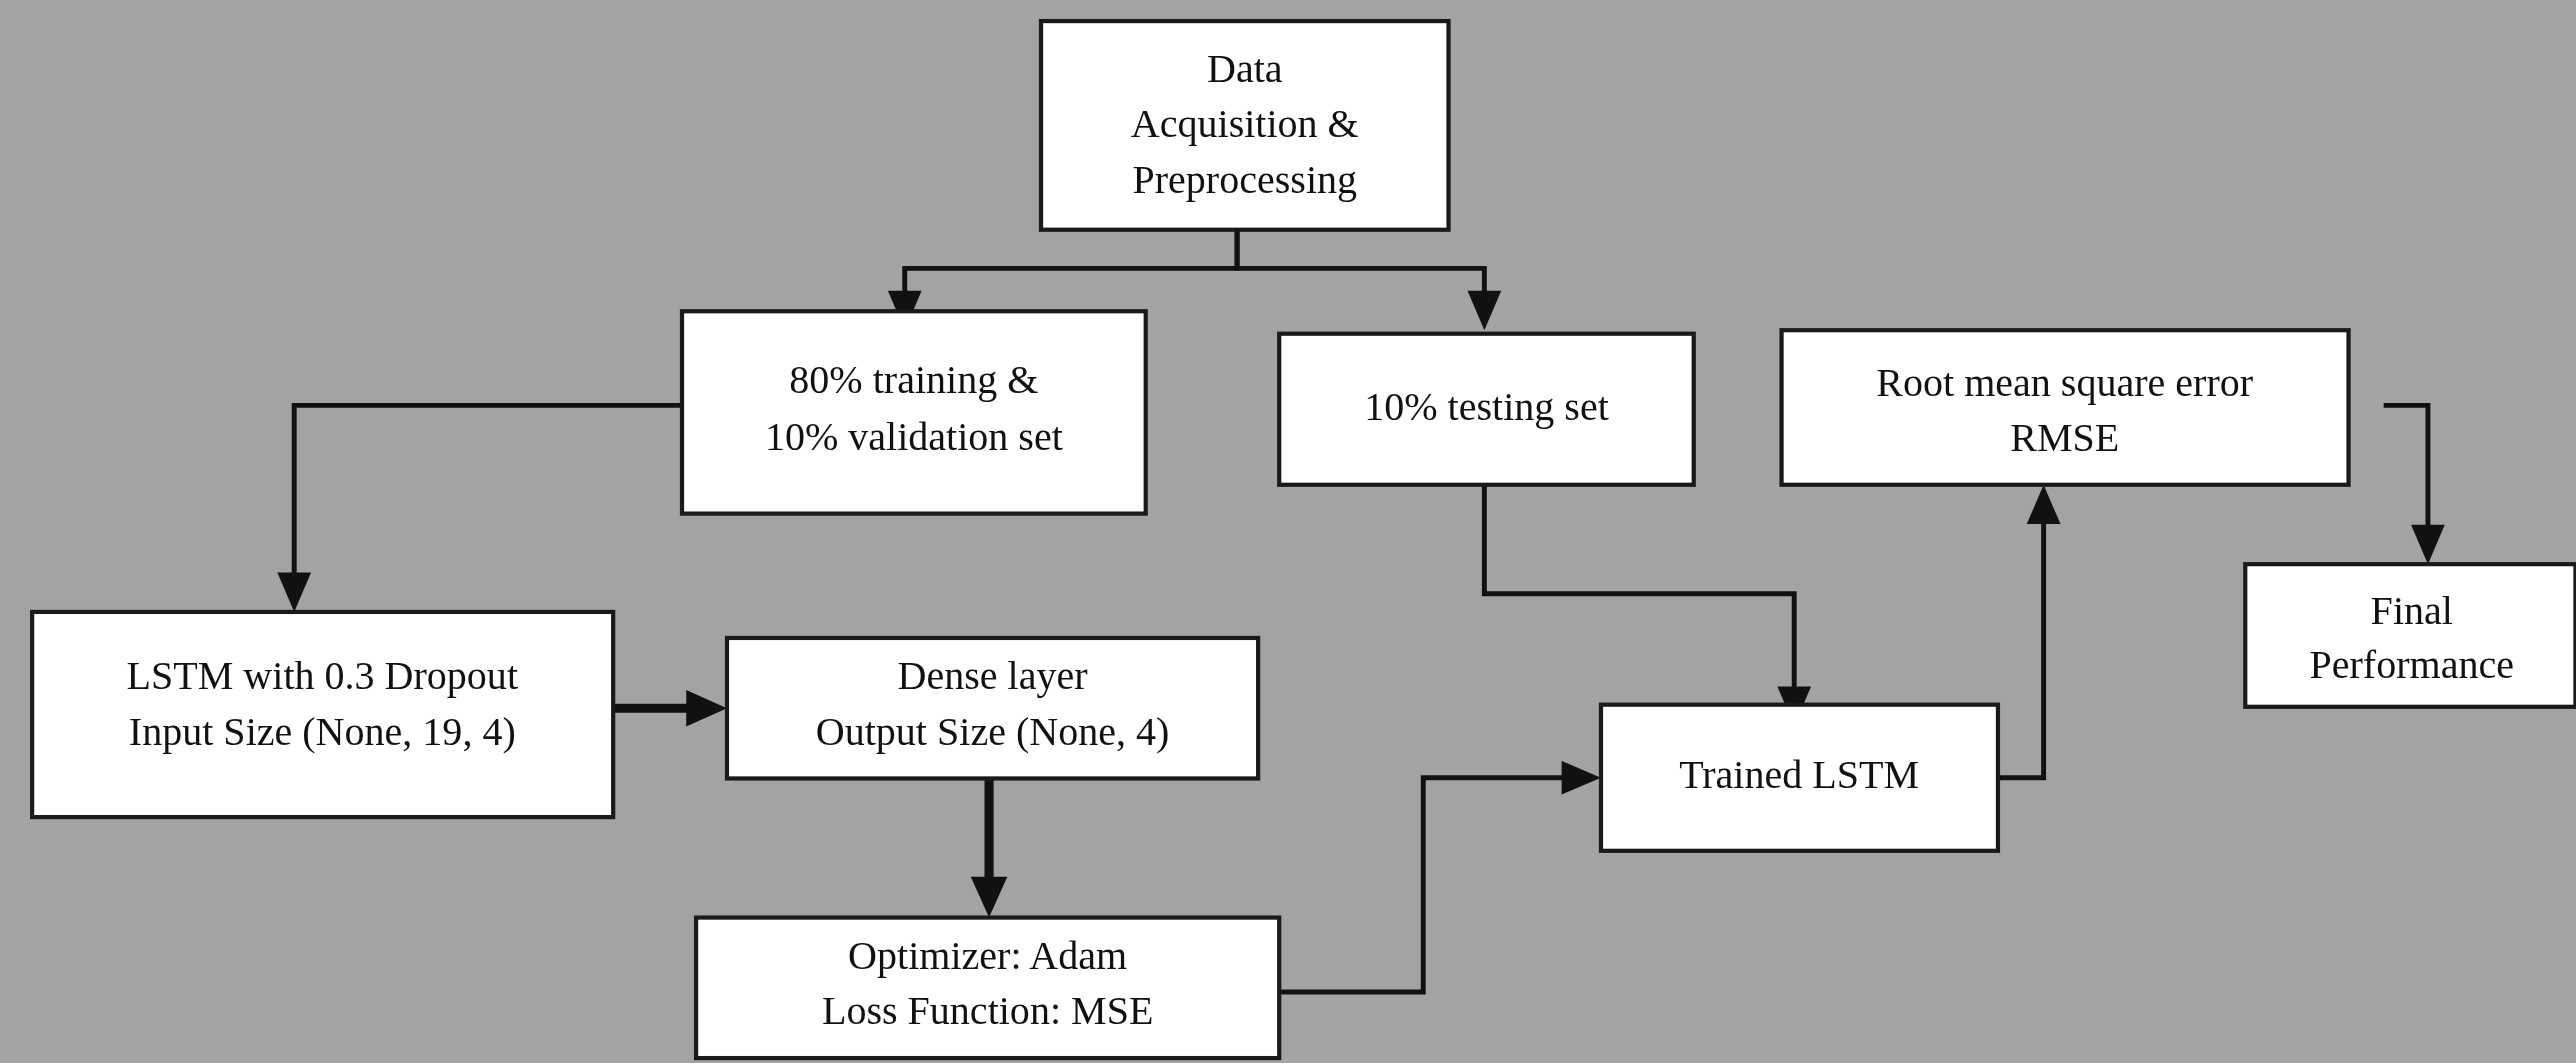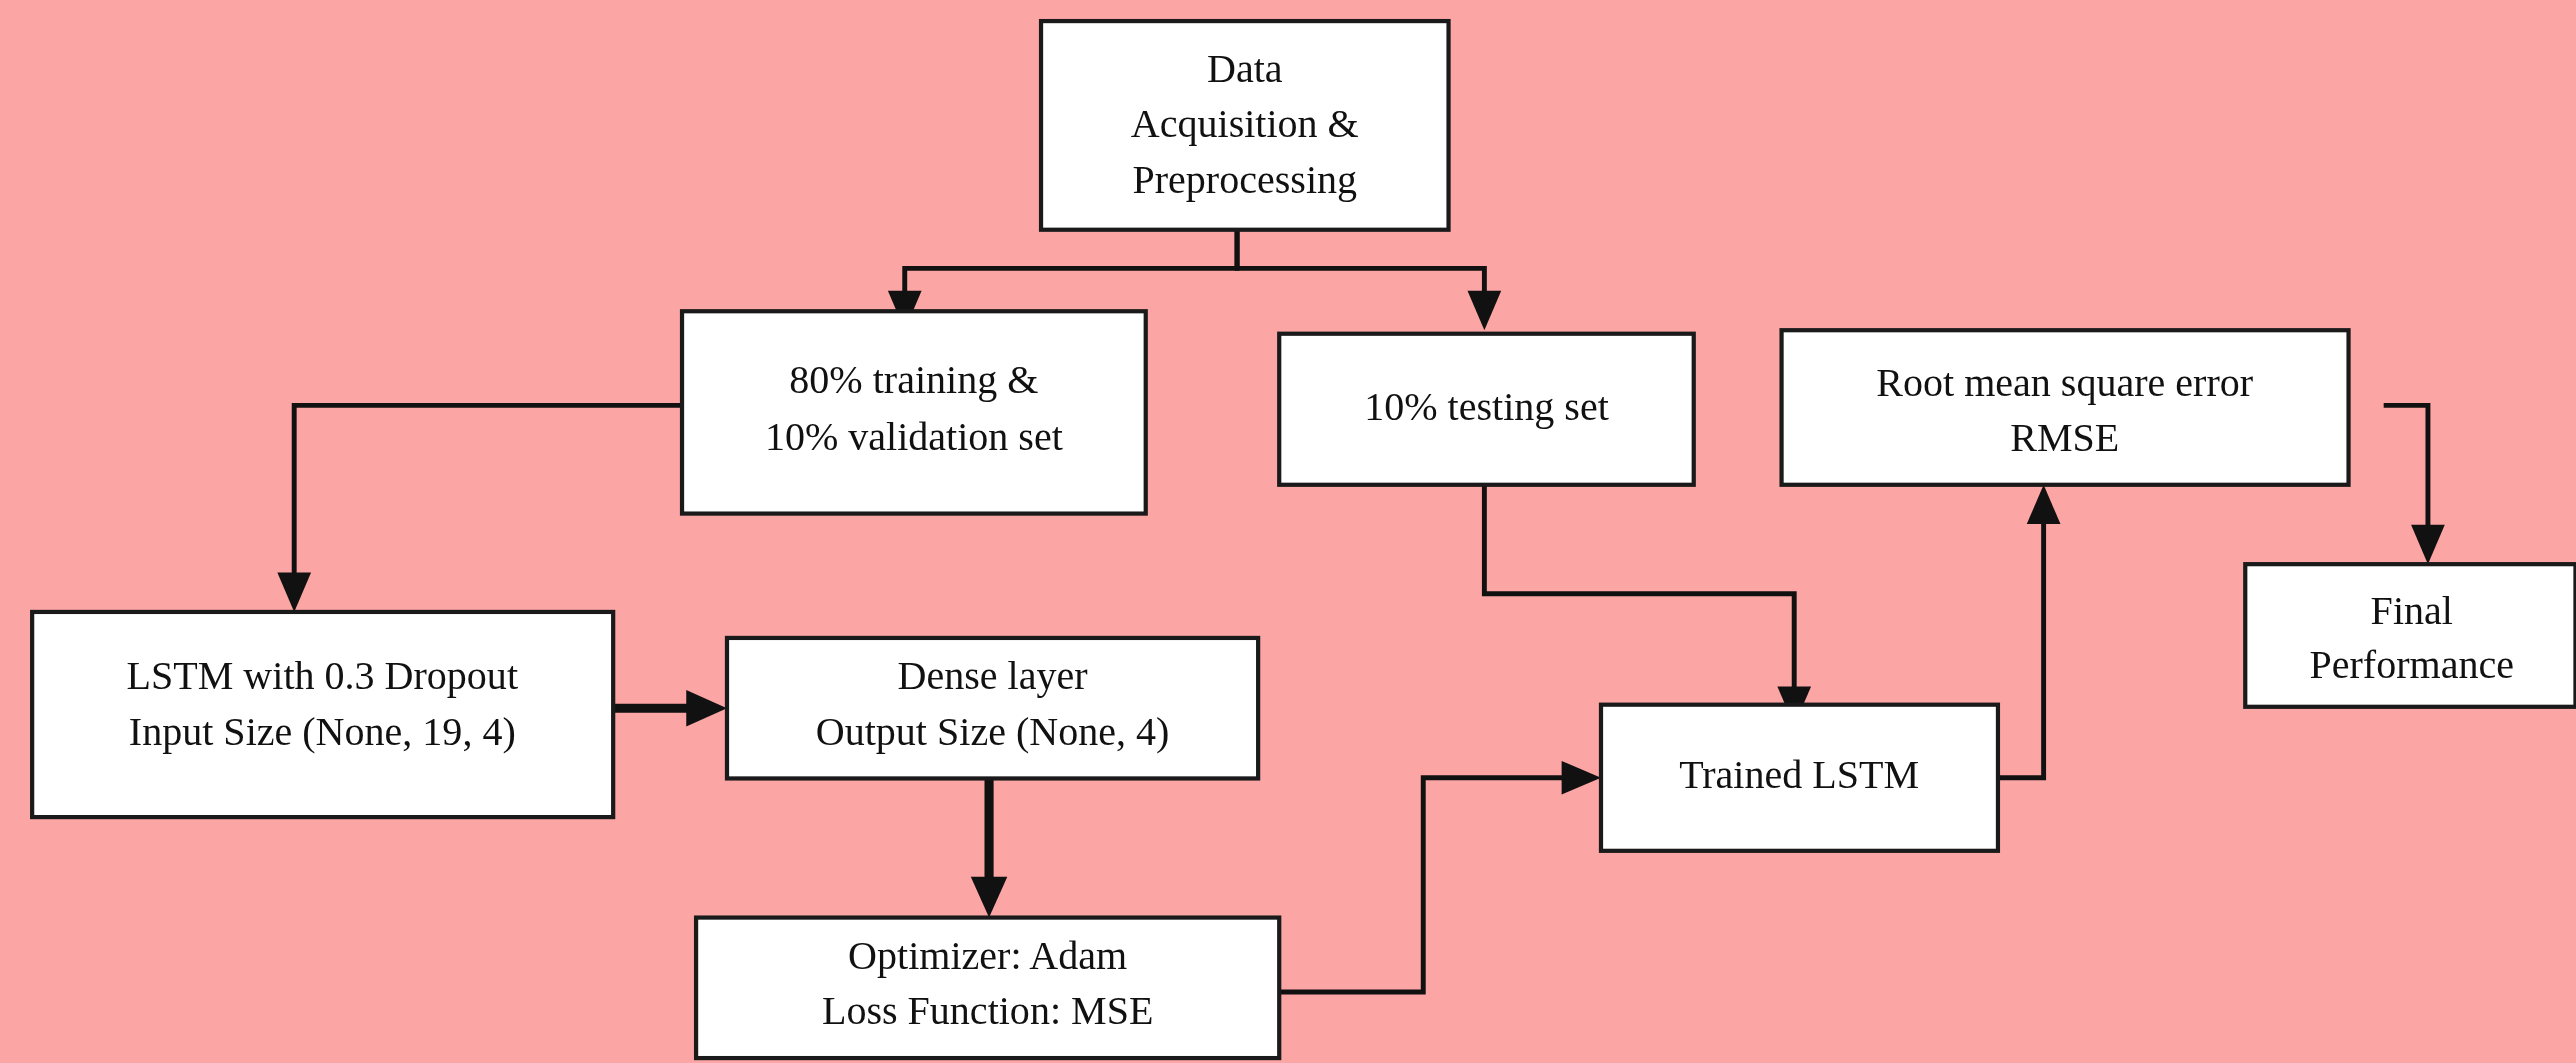--- a/index.html
+++ b/index.html
@@ -7,21 +7,21 @@
     padding: 0;
     background: #ffffff;
   }
   body {
     font-family: "Liberation Serif", "DejaVu Serif", serif;
   }
   #flowchart-root {
     position: relative;
     width: 2576px;
     height: 1063px;
-    background: #fca5a5;
+    background: #a3a3a3;
     overflow: hidden;
   }
   svg.diagram {
     display: block;
     width: 2576px;
     height: 1063px;
   }
   .node-rect {
     fill: #ffffff;
     stroke: #1a1a1a;

